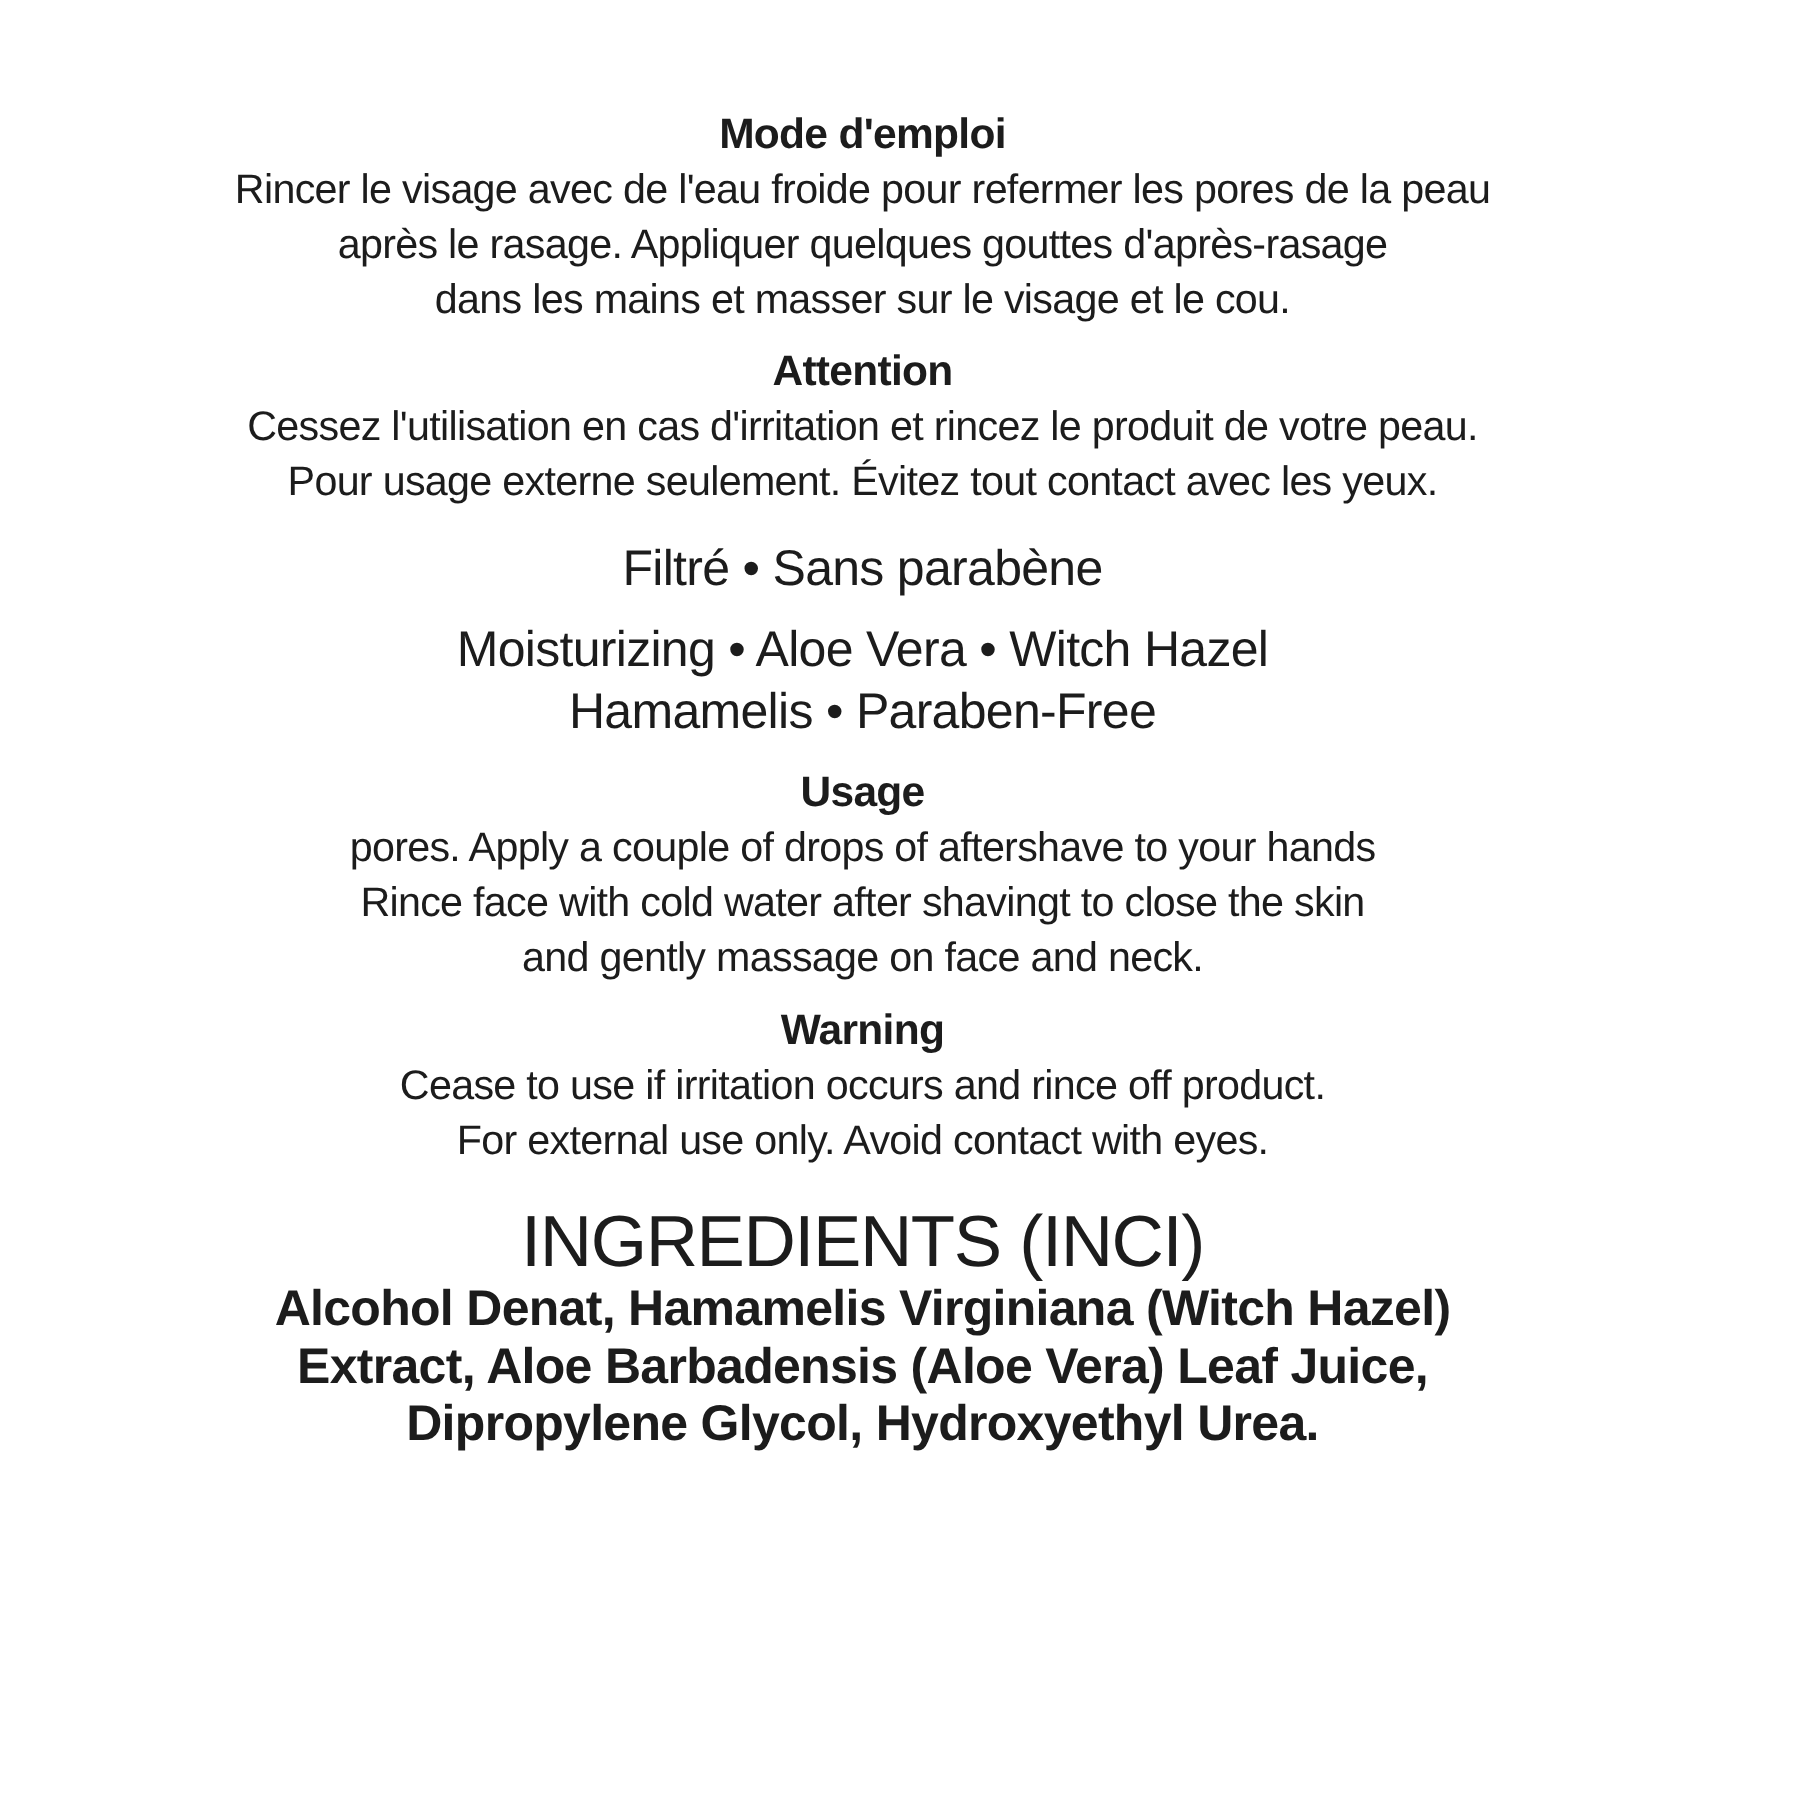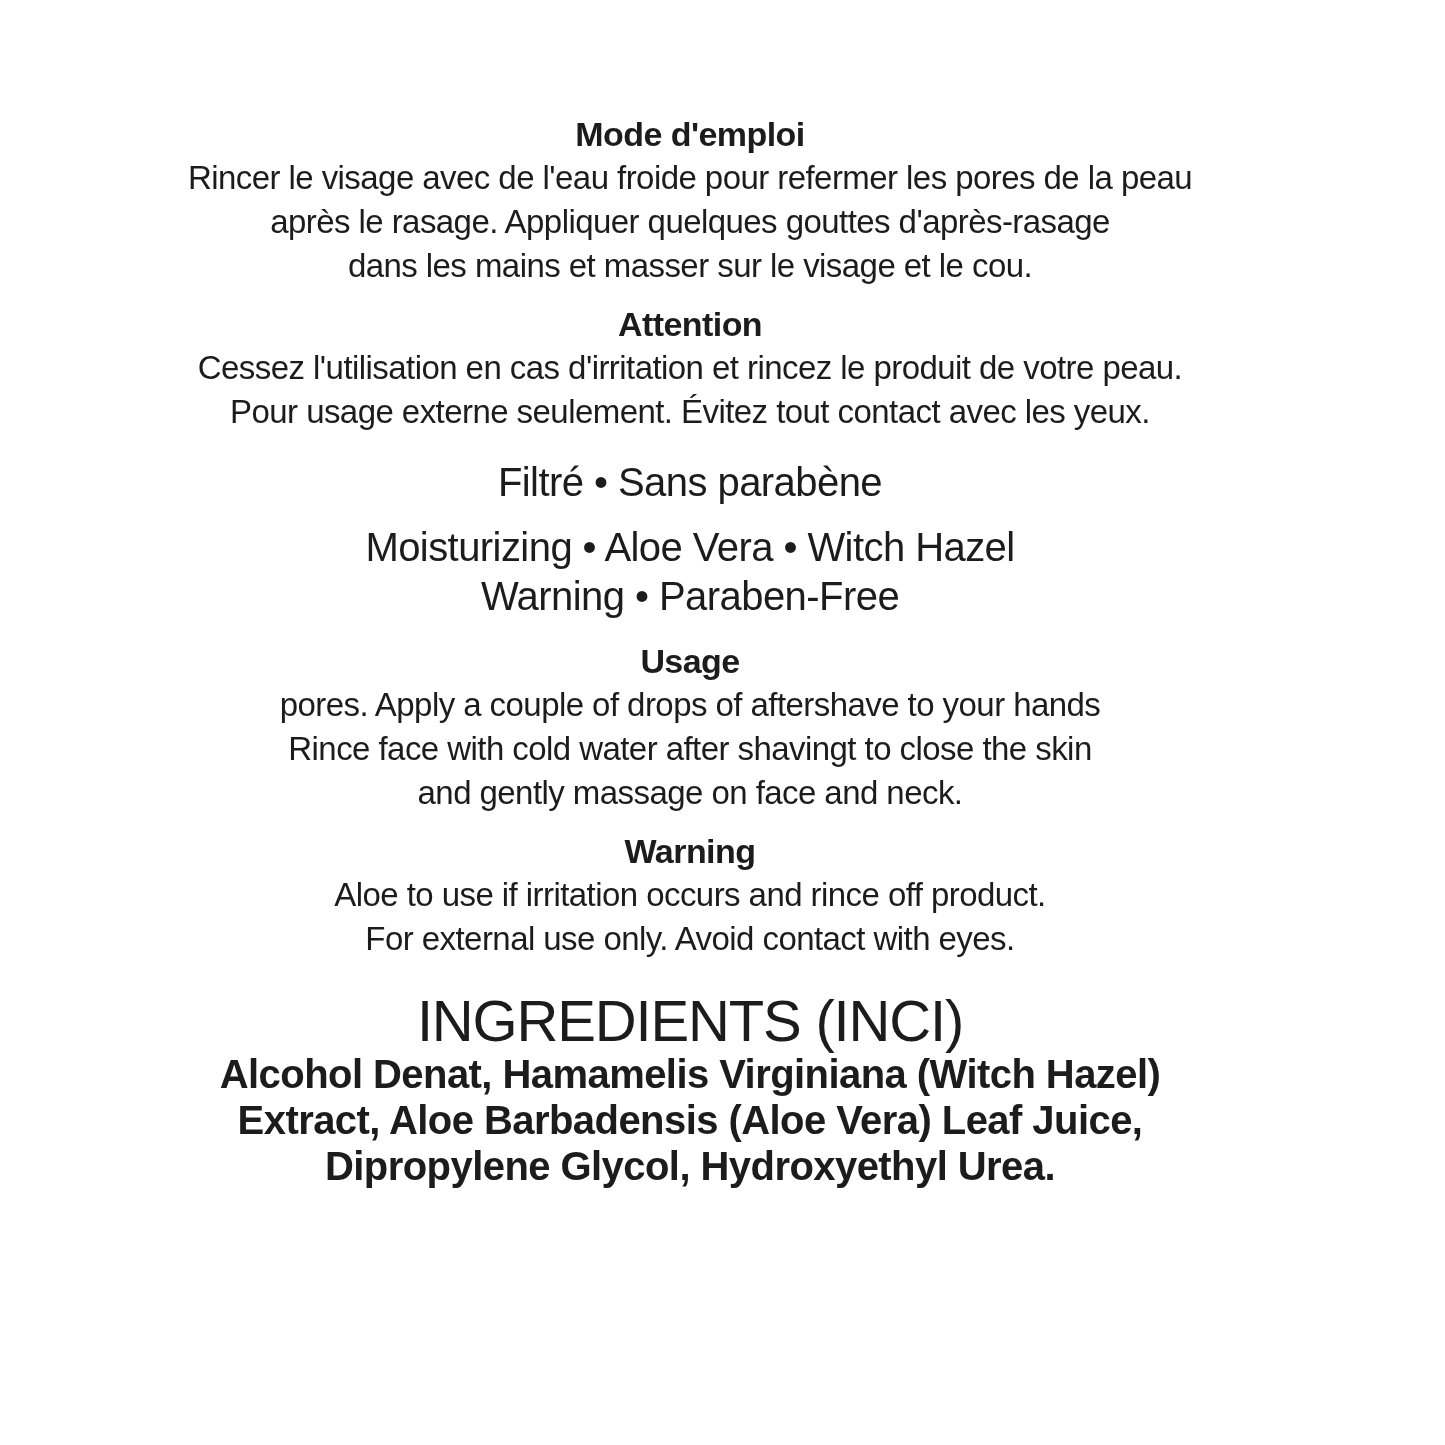--- a/index.html
+++ b/index.html
@@ -10,21 +10,21 @@
   body {
     width: 1445px;
     height: 1445px;
     overflow: hidden;
     font-family: "Liberation Sans", sans-serif;
     color: #1c1c1c;
   }
   .label-wrap {
     width: 1160px;
     margin-left: 110px;           
-    padding-top: 112px;
+    padding-top: 85px;
     text-align: center;
     letter-spacing: -0.035em;     
   }
   .section-heading {
     font-size: 34px;
     font-weight: 700;
     line-height: 44px;
     margin: 0;
   }
   .section { margin-bottom: 14px; }
@@ -72,34 +72,34 @@
     <div class="body-line">Cessez l'utilisation en cas d'irritation et rincez le produit de votre peau.</div>
     <div class="body-line">Pour usage externe seulement. Évitez tout contact avec les yeux.</div>
   </div>
 
   <div class="features">
     <div class="feature-group">
       <div class="feature-line">Filtré • Sans parabène</div>
     </div>
     <div class="feature-group">
       <div class="feature-line">Moisturizing • Aloe Vera • Witch Hazel</div>
-      <div class="feature-line">Warning • Paraben-Free</div>
+      <div class="feature-line">Hamamelis • Paraben-Free</div>
     </div>
   </div>
 
   <div class="section">
     <h2 class="section-heading">Usage</h2>
     <div class="body-line">pores. Apply a couple of drops of aftershave to your hands</div>
     <div class="body-line">Rince face with cold water after shavingt to close the skin</div>
     <div class="body-line">and gently massage on face and neck.</div>
   </div>
 
   <div class="section">
     <h2 class="section-heading">Warning</h2>
-    <div class="body-line">Aloe to use if irritation occurs and rince off product.</div>
+    <div class="body-line">Cease to use if irritation occurs and rince off product.</div>
     <div class="body-line">For external use only. Avoid contact with eyes.</div>
   </div>
 
   <div class="ingredients">
     <h2 class="ingredients-heading">INGREDIENTS (INCI)</h2>
     <div class="ingredient-line">Alcohol Denat, Hamamelis Virginiana (Witch Hazel)</div>
     <div class="ingredient-line">Extract, Aloe Barbadensis (Aloe Vera) Leaf Juice,</div>
     <div class="ingredient-line">Dipropylene Glycol, Hydroxyethyl Urea.</div>
   </div>
 

